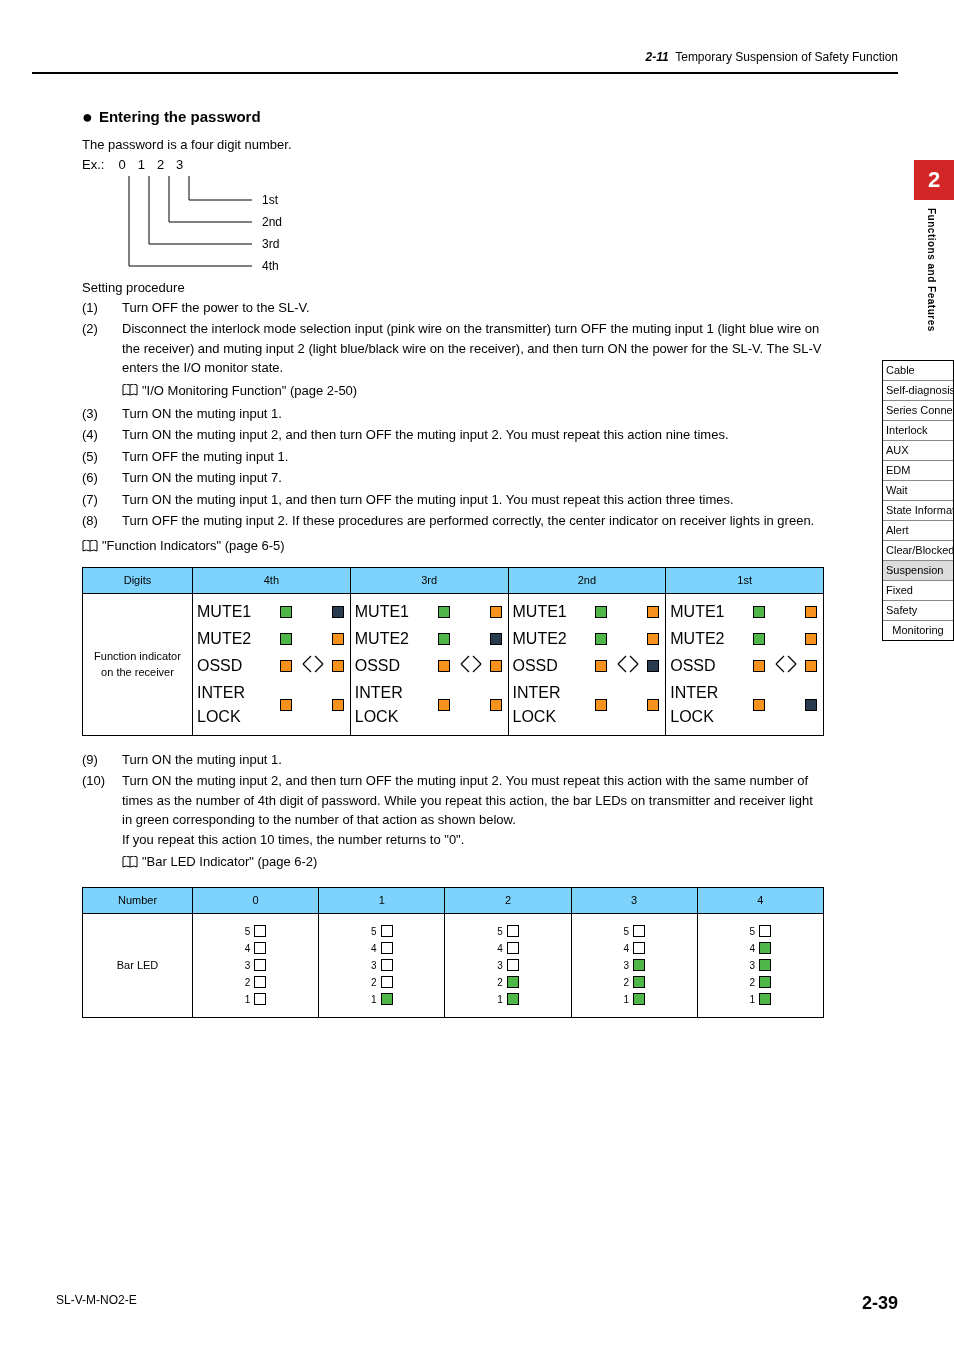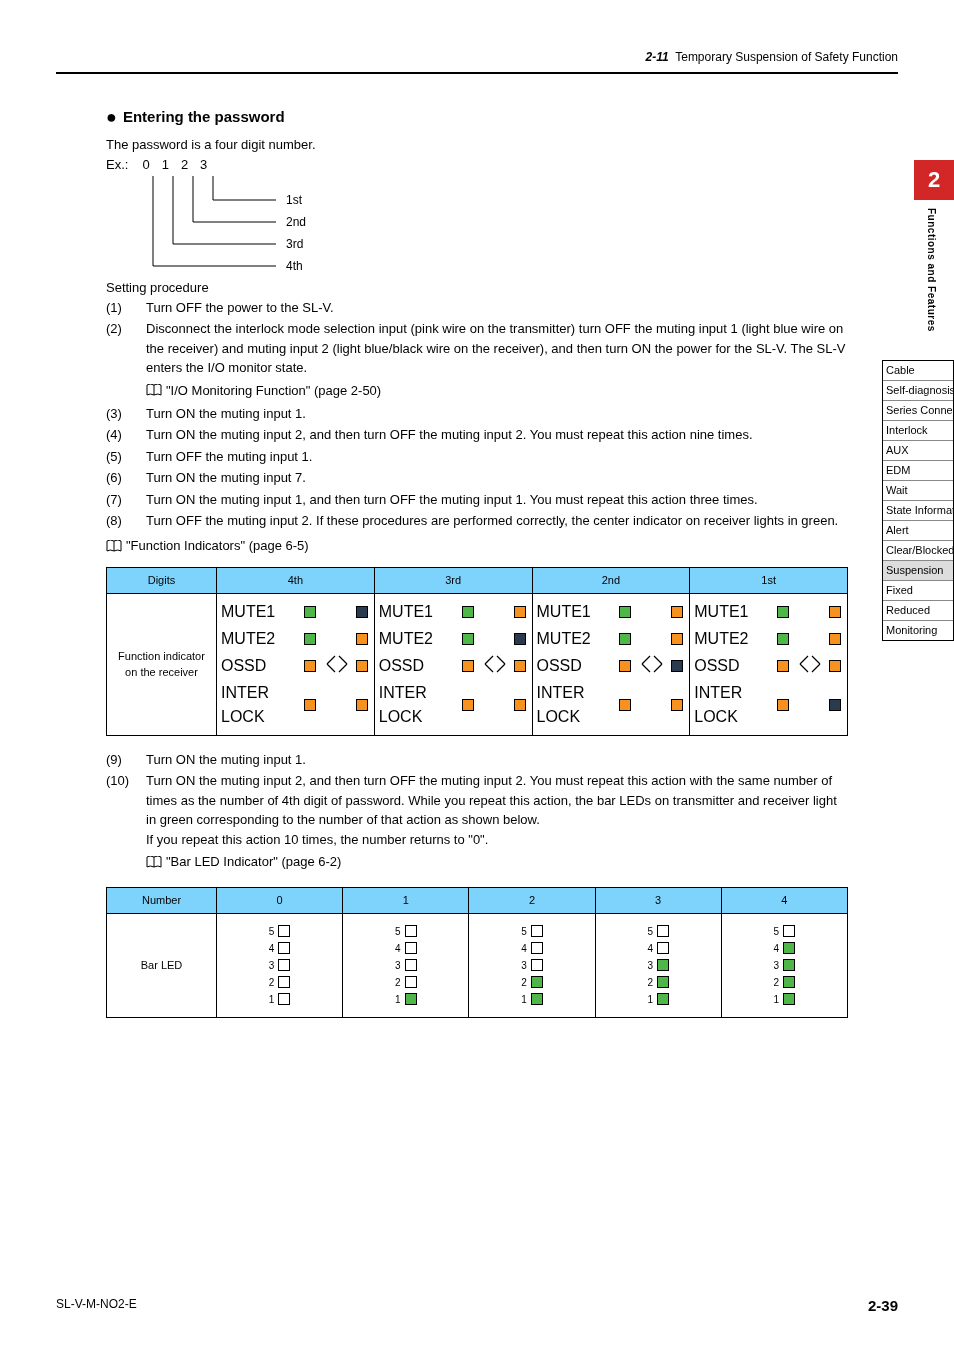--- a/index.html
+++ b/index.html
@@ -1,26 +1,26 @@
 <!DOCTYPE html>
 <html><head>
 <meta charset="utf-8">
 <style>
   * { box-sizing: border-box; margin: 0; padding: 0; }
   html, body { width: 954px; height: 1350px; background: #fff; font-family: Arial, Helvetica, sans-serif; color: #030303; }
-  .page { position: relative; width: 954px; height: 1350px; padding: 50px 56px 40px 56px; }
+  .page { position: relative; width: 954px; height: 1350px; padding: 50px 56px 40px 32px; }
   .running-head { text-align: right; font-size: 12px; margin-bottom: 8px; }
   .running-head .bold { font-weight: bold; font-style: italic; }
   .hr { border: none; border-top: 2px solid #000; margin-bottom: 30px; }
   .chapter-tab { position: absolute; right: 0; top: 160px; width: 40px; }
   .chapter-tab .num { width: 40px; height: 40px; background: #d32626; color: #fff; font-weight: bold; font-size: 22px; display: flex; align-items: center; justify-content: center; }
   .chapter-tab .vert { writing-mode: vertical-rl; font-size: 10px; padding: 8px 12px 0 12px; font-weight: bold; letter-spacing: 0.5px; }
   .side-nav { position: absolute; right: 0; top: 360px; width: 72px; border: 1px solid #000; font-size: 11px; }
   .side-nav div { padding: 4px 3px; border-bottom: 1px solid #888; line-height: 1; white-space: nowrap; }
-  .side-nav div:last-child { border-bottom: none; }
+  .side-nav div:last-child { border-bottom: none; text-align: center; }
   .side-nav .active { background: #ddd; }
 
   .content { width: 742px; margin-left: 50px; font-size: 13px; line-height: 1.5; }
   .h-sub { font-weight: bold; font-size: 15px; display: flex; align-items: center; gap: 6px; margin-bottom: 4px; }
   .h-sub .bullet { font-size: 18px; }
   .ex-row { display: flex; gap: 14px; }
   .ex-digits { display: flex; gap: 12px; }
   .bracket-figure { margin: 2px 0 6px 40px; }
   .bracket-figure svg { display: block; }
   ol.steps { list-style: none; margin-left: 0; }
@@ -44,21 +44,21 @@
   .lit-o { background: #f7921e; }
   .blink-dark { background: #2b3b4f; }
   .arrow-cell { grid-row: span 4; display: flex; align-items: center; justify-content: center; }
   .arrow-svg { width: 28px; height: 44px; }
 
   .bar-cell { display: flex; flex-direction: column; align-items: center; gap: 2px; padding: 4px 0; }
   .bar-row { display: flex; align-items: center; gap: 4px; font-size: 10px; }
   .bar-sq { width: 12px; height: 12px; border: 1px solid #000; }
 
   .footer { position: absolute; bottom: 36px; left: 56px; right: 56px; display: flex; justify-content: space-between; font-size: 12px; }
-  .footer .pg { font-weight: bold; font-size: 15px; }
+  .footer .pg { font-weight: bold; font-size: 18px; }
 </style>
 </head>
 <body>
 <div class="page">
 
 <div class="running-head">
   <span class="bold">2-11</span>&nbsp;
   <span>Temporary Suspension of Safety Function</span>
 </div>
 <hr class="hr">
@@ -74,21 +74,21 @@
       <div>Series Connection</div>
       <div>Interlock</div>
       <div>AUX</div>
       <div>EDM</div>
       <div>Wait</div>
       <div>State Information</div>
       <div>Alert</div>
       <div>Clear/Blocked</div>
       <div class="active">Suspension</div>
       <div>Fixed</div>
-      <div>Reduced</div>
+      <div>Safety</div>
       <div>Monitoring</div>
     </div>
 
 <div class="content">
   <div class="h-sub">
     <span class="bullet">●</span>
     <span>Entering the password</span>
   </div>
   <p>The password is a four digit number.</p>
 

